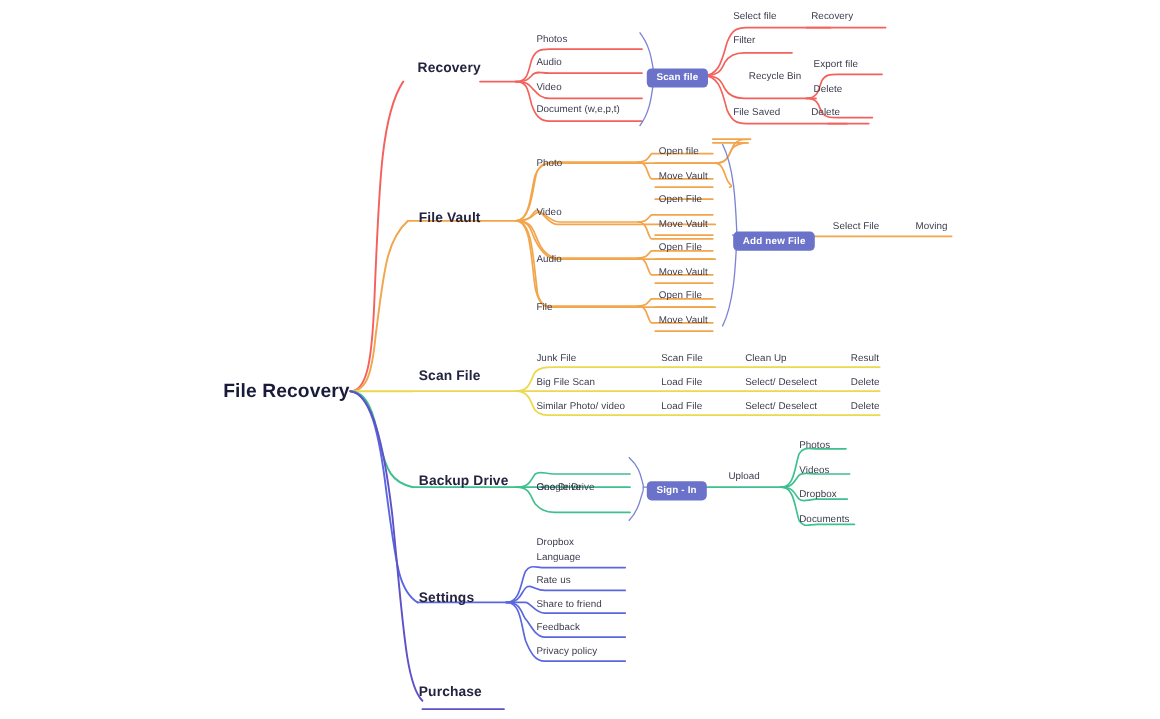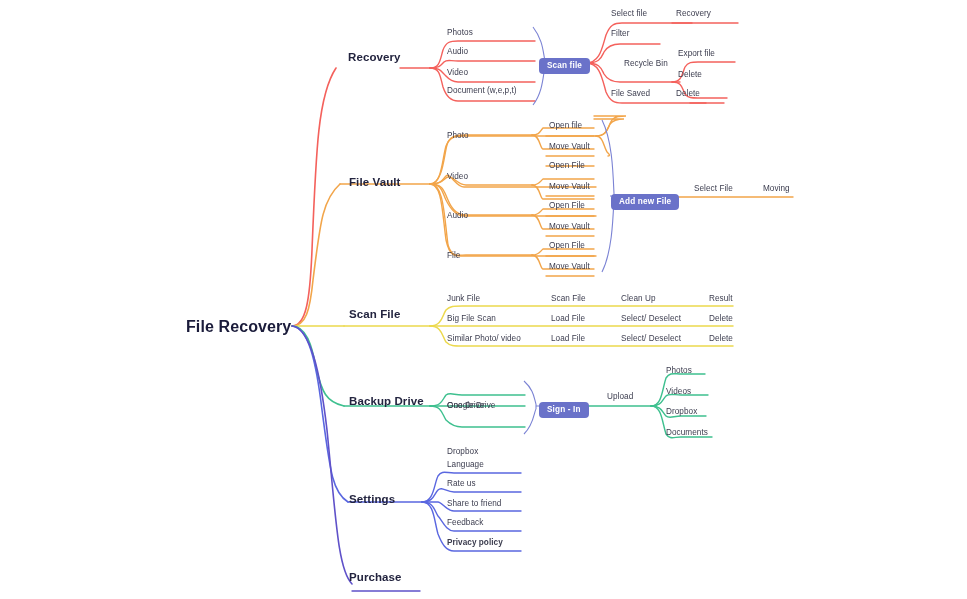--- a/index.html
+++ b/index.html
@@ -241,15 +241,15 @@
 
   <div class="node leaf" style="left:666px;top:366px;">Photos</div>
   <div class="node leaf" style="left:666px;top:387px;">Videos</div>
   <div class="node leaf" style="left:666px;top:407px;">Dropbox</div>
   <div class="node leaf" style="left:666px;top:428px;">Documents</div>
 
   <div class="node leaf" style="left:447px;top:460px;text-align:center;">Language</div>
   <div class="node leaf" style="left:447px;top:479px;">Rate us</div>
   <div class="node leaf" style="left:447px;top:499px;">Share to friend</div>
   <div class="node leaf" style="left:447px;top:518px;">Feedback</div>
-  <div class="node leaf" style="left:447px;top:538px;font-weight:bold;">Privacy policy</div>
+  <div class="node leaf" style="left:447px;top:538px;">Privacy policy</div>
 
 </div>
 
 </body></html>

